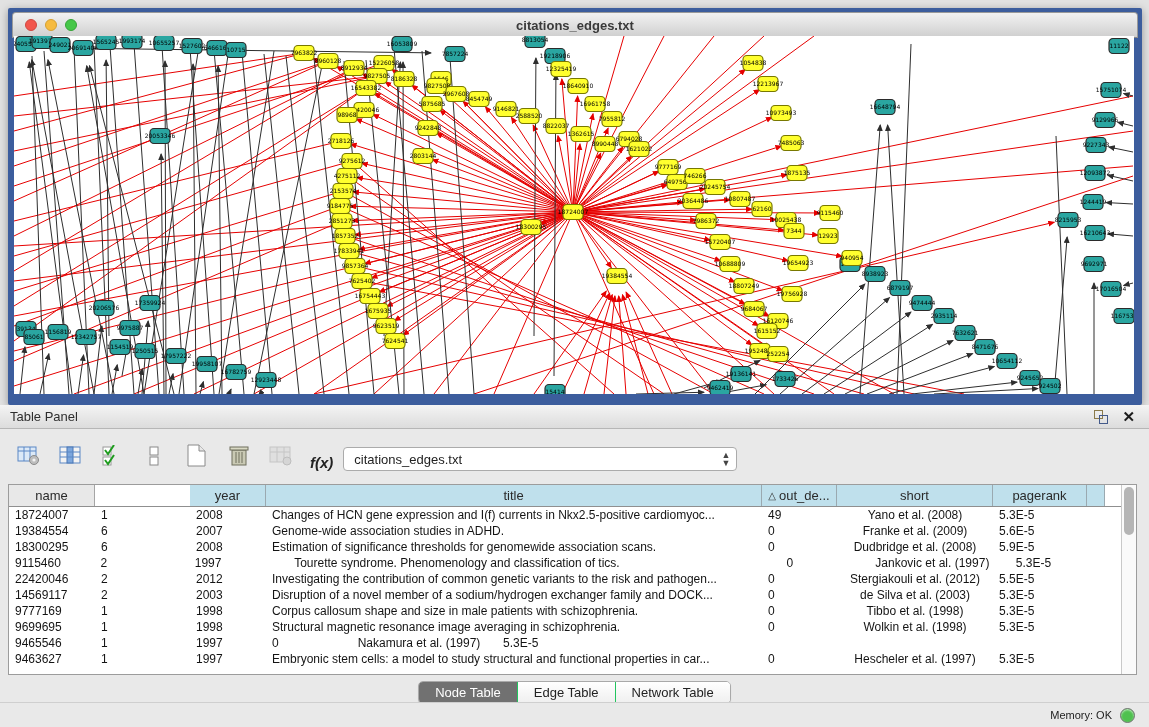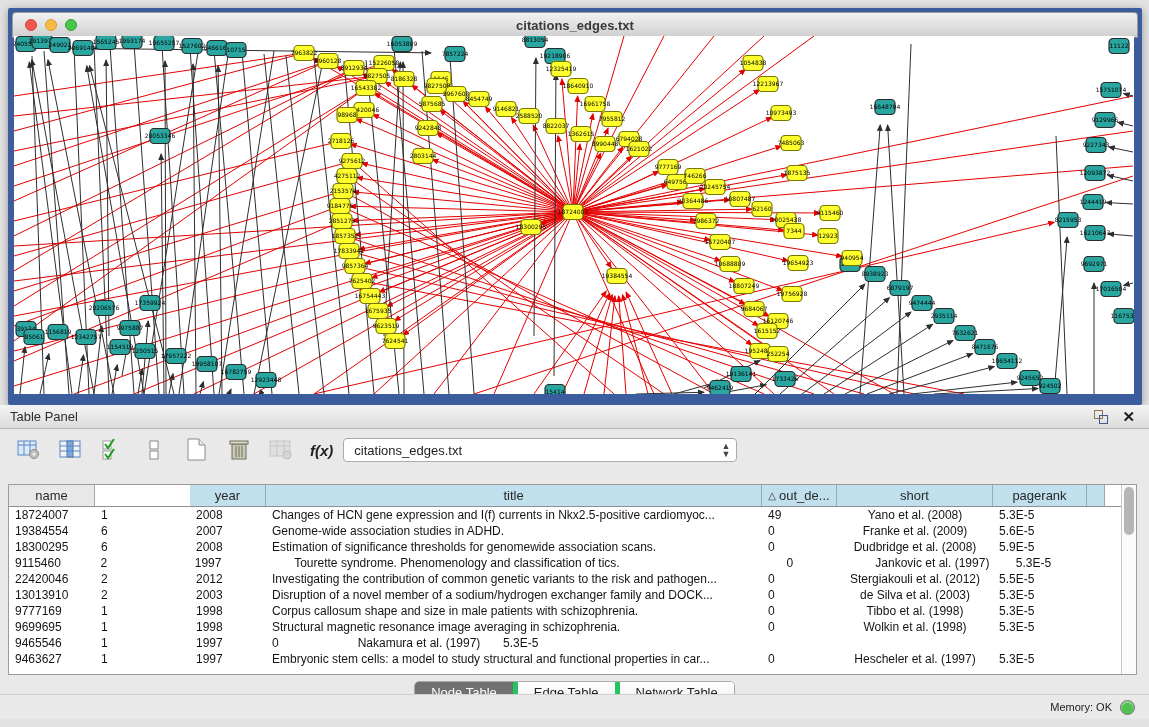--- a/index.html
+++ b/index.html
@@ -26,21 +26,21 @@
   .tp-header{height:23px;background:linear-gradient(#f4f4f4,#dcdcdc);border-bottom:1px solid #b6b6b6;
     display:flex;align-items:center;position:relative;}
   .tp-header .tp-title{margin-left:10px;font-size:13px;color:#2e2e2e;}
   .tp-header .hicons{position:absolute;right:14px;display:flex;gap:14px;align-items:center;}
   .float-ic{width:14px;height:14px;position:relative;}
   .float-ic i{position:absolute;border:1.5px solid #8a7a4a;width:7px;height:7px;background:transparent;}
   .float-ic i:first-child{left:0;top:0;border-color:#8a7a4a;}
   .float-ic i:last-child{right:0;bottom:0;border-color:#445a8a;}
   .close-x{font-size:15px;font-weight:bold;color:#1c1c1c;line-height:14px;}
 
-  .tp-toolbar{height:42px;display:flex;align-items:center;padding-left:12px;}
+  .tp-toolbar{height:42px;display:flex;align-items:flex-end;padding-left:12px;}
   .tbtn{width:34px;height:30px;display:flex;align-items:center;justify-content:center;margin-right:8px;}
   .tbtn.disabled{opacity:.45;}
   .fx{font-size:15px;font-style:italic;font-weight:bold;color:#222;margin:0 10px 0 4px;}
   .combo{width:392px;height:22px;background:#fff;border:1px solid #ababab;border-radius:4px;
     display:flex;align-items:center;position:relative;font-size:13px;color:#222;}
   .combo .cval{margin-left:10px;}
   .combo .arrows{position:absolute;right:6px;font-size:9px;color:#444;line-height:8px;text-align:center;}
 
   .tp-tablewrap{position:absolute;left:8px;top:79px;width:1127px;height:189px;background:#fff;
     border:1px solid #9c9c9c;display:flex;}
@@ -52,25 +52,25 @@
   .thead .hc .sort{font-size:10px;margin-right:3px;color:#333;}
   .trow{display:flex;height:16px;font-size:12px;color:#141414;align-items:center;}
   .trow .tc{box-sizing:border-box;padding-left:6px;overflow:hidden;white-space:nowrap;text-overflow:clip;}
   .trow .tc.center{text-align:center;padding-left:0;}
   .vscroll{width:15px;background:#fafafa;border-left:1px solid #c9c9c9;position:relative;}
   .vthumb{position:absolute;left:2px;top:2px;width:10px;height:48px;background:#b5b5b5;border-radius:6px;}
 
   .tp-tabs{position:absolute;left:0;top:276px;width:100%;display:flex;justify-content:center;}
   .seg{display:flex;height:21px;border:1px solid #a9a9a9;border-radius:5px;overflow:hidden;background:#fff;
     box-shadow:0 1px 1px rgba(0,0,0,.12);}
-  .seg .sbtn{padding:0 16px;font-size:13px;color:#222;display:flex;align-items:center;border-right:5px solid #22c55e;background:linear-gradient(#fff,#efefef);}
+  .seg .sbtn{padding:0 16px;font-size:13px;color:#222;display:flex;align-items:center;border-right:1px solid #22c55e;background:linear-gradient(#fff,#efefef);}
   .seg .sbtn:last-child{border-right:none;}
   .seg .sbtn.active{background:#717171;color:#fff;}
 
-  .status-bar{position:absolute;left:0;bottom:8px;width:1149px;height:24px;background:#e9e9e9;
+  .status-bar{position:absolute;left:0;bottom:0;width:1149px;height:24px;background:#e9e9e9;
     border-top:1px solid #cfcfcf;display:flex;align-items:center;justify-content:flex-end;}
   .status-bar .mem{font-size:11px;color:#222;margin-right:8px;}
   .mem-dot{width:13px;height:13px;border-radius:50%;background:#4fc14f;border:1px solid #777;margin-right:14px;
     box-shadow:inset 0 1px 2px rgba(255,255,255,.7);}
 </style>
 </head>
 <body>
 
 <div class="screen">
 
@@ -939,21 +939,21 @@
               <div class="tc" style="width: 86px;">22420046</div>
               <div class="tc" style="width: 95px;">2</div>
               <div class="tc" style="width: 76px;">2012</div>
               <div class="tc" style="width: 496px;">Investigating the contribution of common genetic variants to the risk and pathogen...</div>
               <div class="tc" style="width: 75px;">0</div>
               <div class="tc center" style="width: 156px;">Stergiakouli et al. (2012)</div>
               <div class="tc" style="width: 94px;">5.5E-5</div>
               <div class="tc" style="width: 18px;"></div>
             </div>
             <div class="trow">
-              <div class="tc" style="width: 86px;">13013910</div>
+              <div class="tc" style="width: 86px;">14569117</div>
               <div class="tc" style="width: 95px;">2</div>
               <div class="tc" style="width: 76px;">2003</div>
               <div class="tc" style="width: 496px;">Disruption of a novel member of a sodium/hydrogen exchanger family and DOCK...</div>
               <div class="tc" style="width: 75px;">0</div>
               <div class="tc center" style="width: 156px;">de Silva et al. (2003)</div>
               <div class="tc" style="width: 94px;">5.3E-5</div>
               <div class="tc" style="width: 18px;"></div>
             </div>
             <div class="trow">
               <div class="tc" style="width: 86px;">9777169</div>

